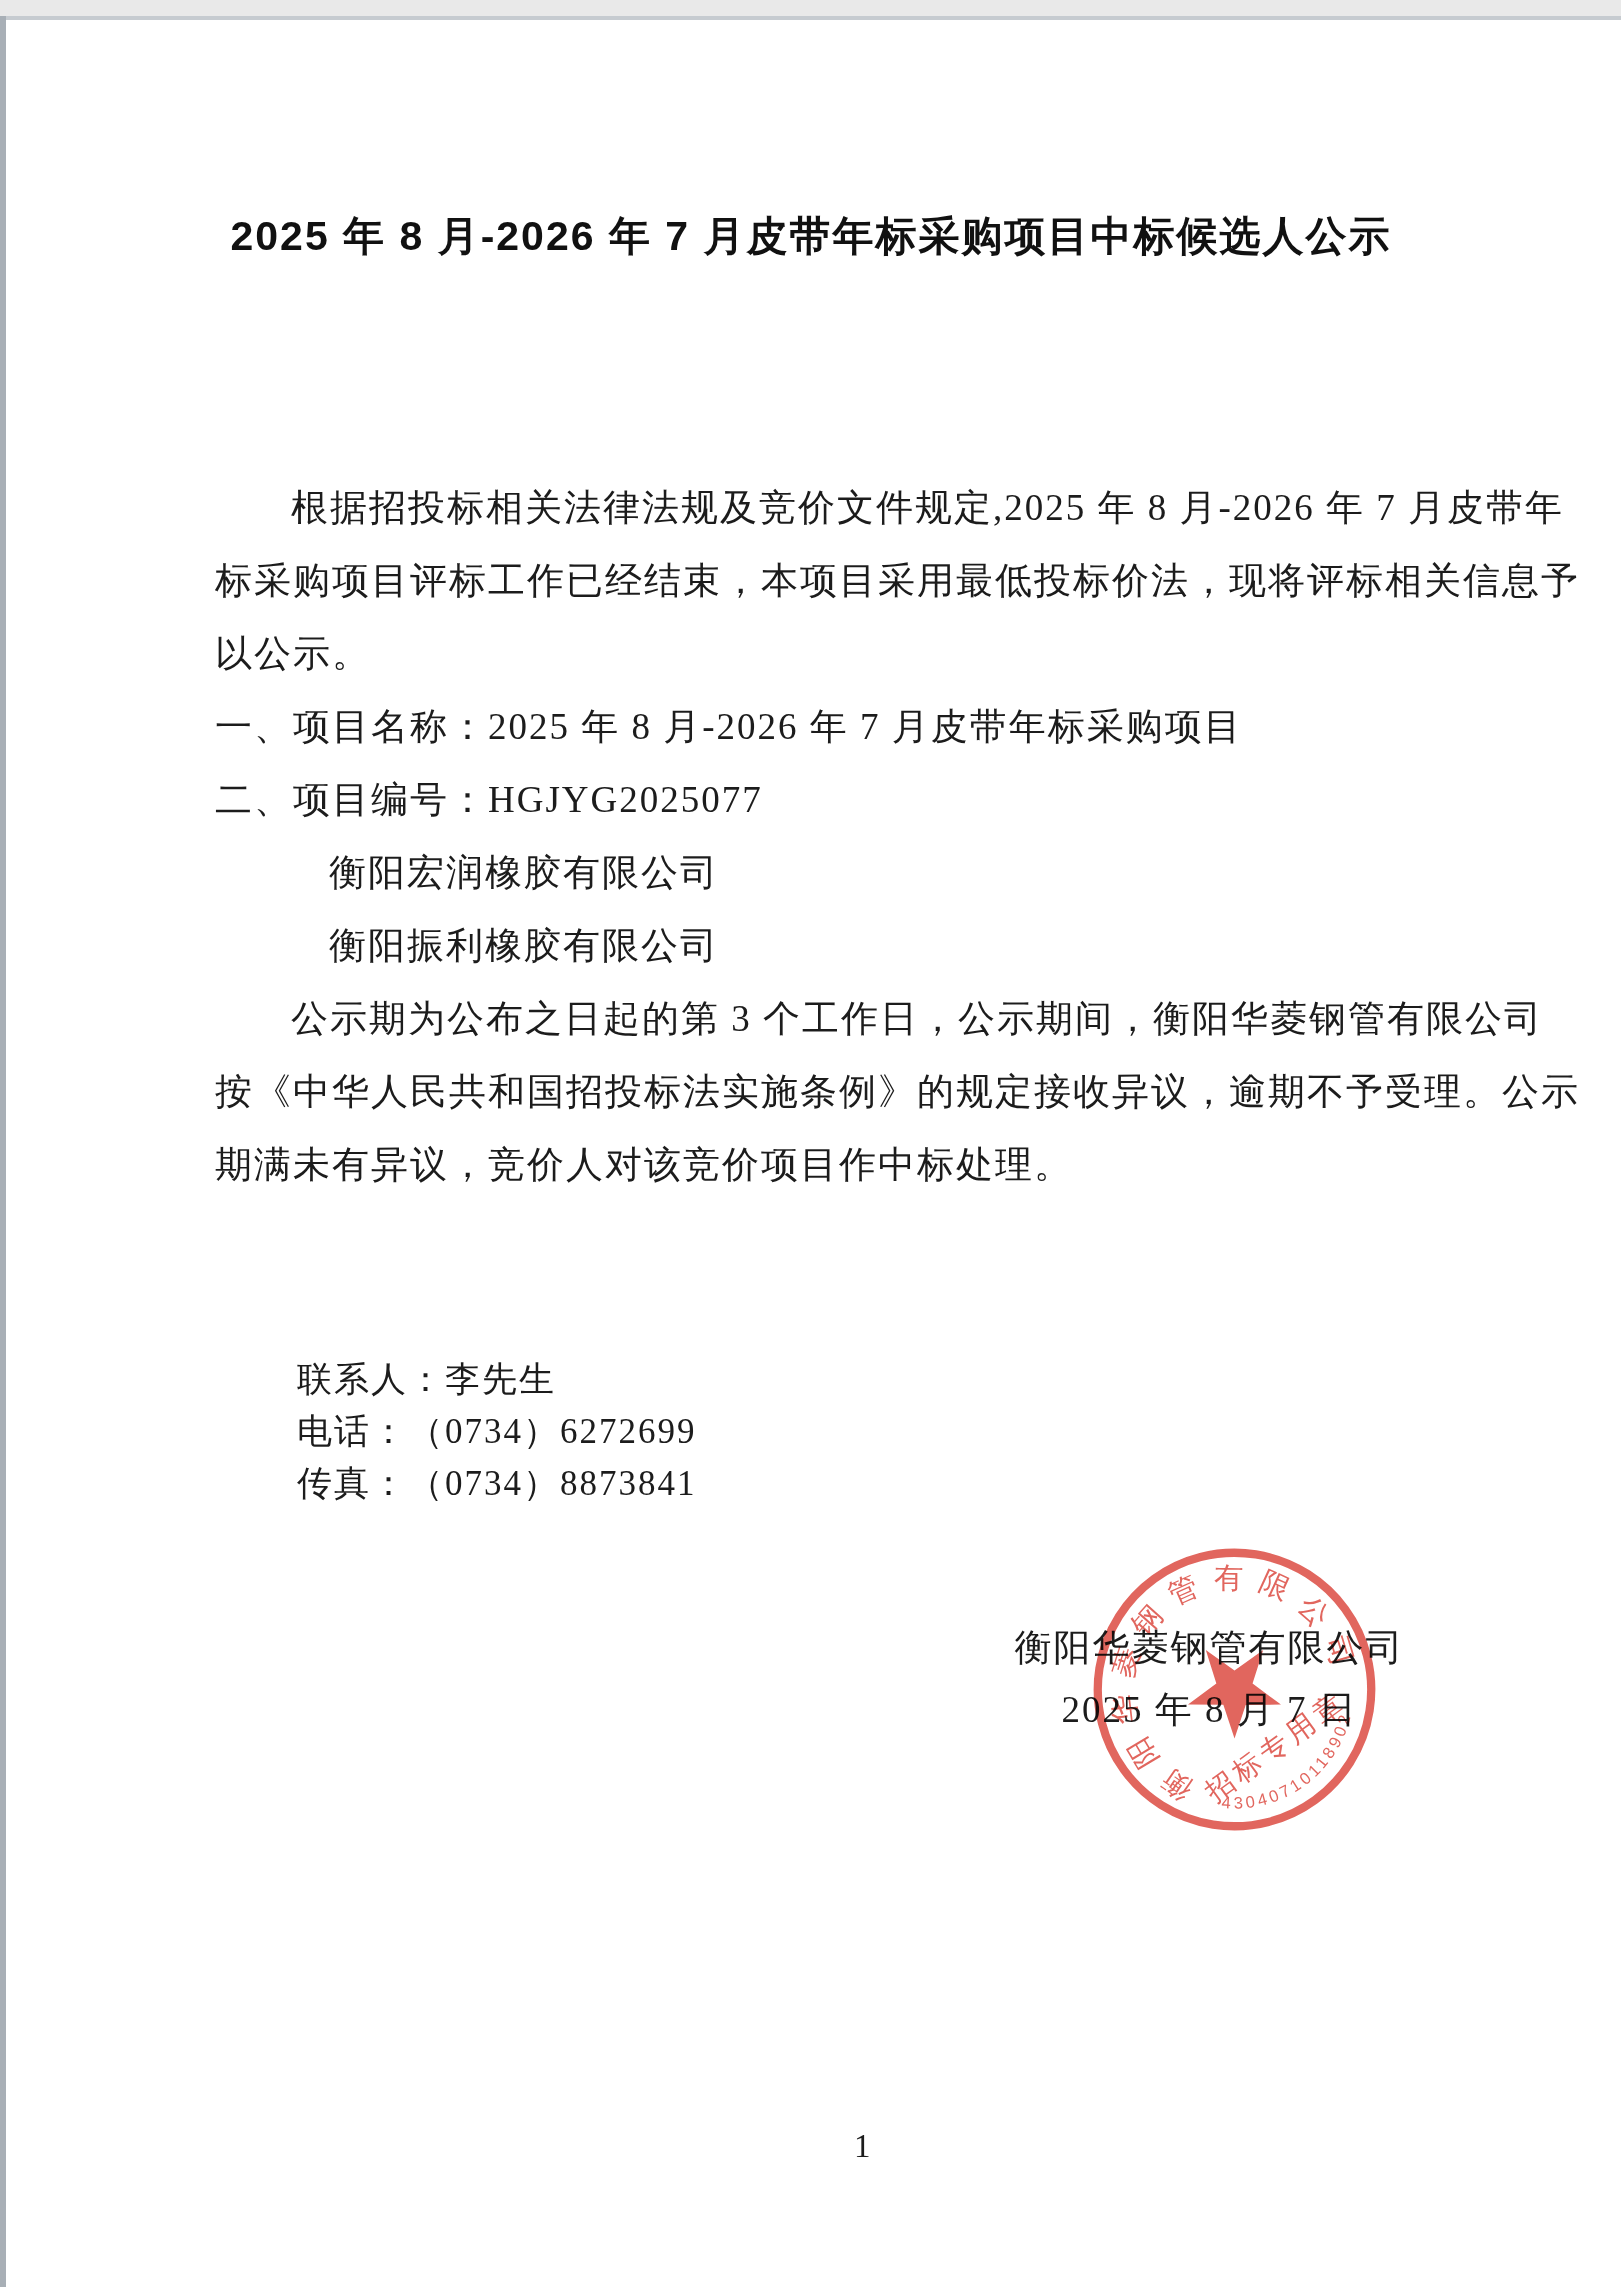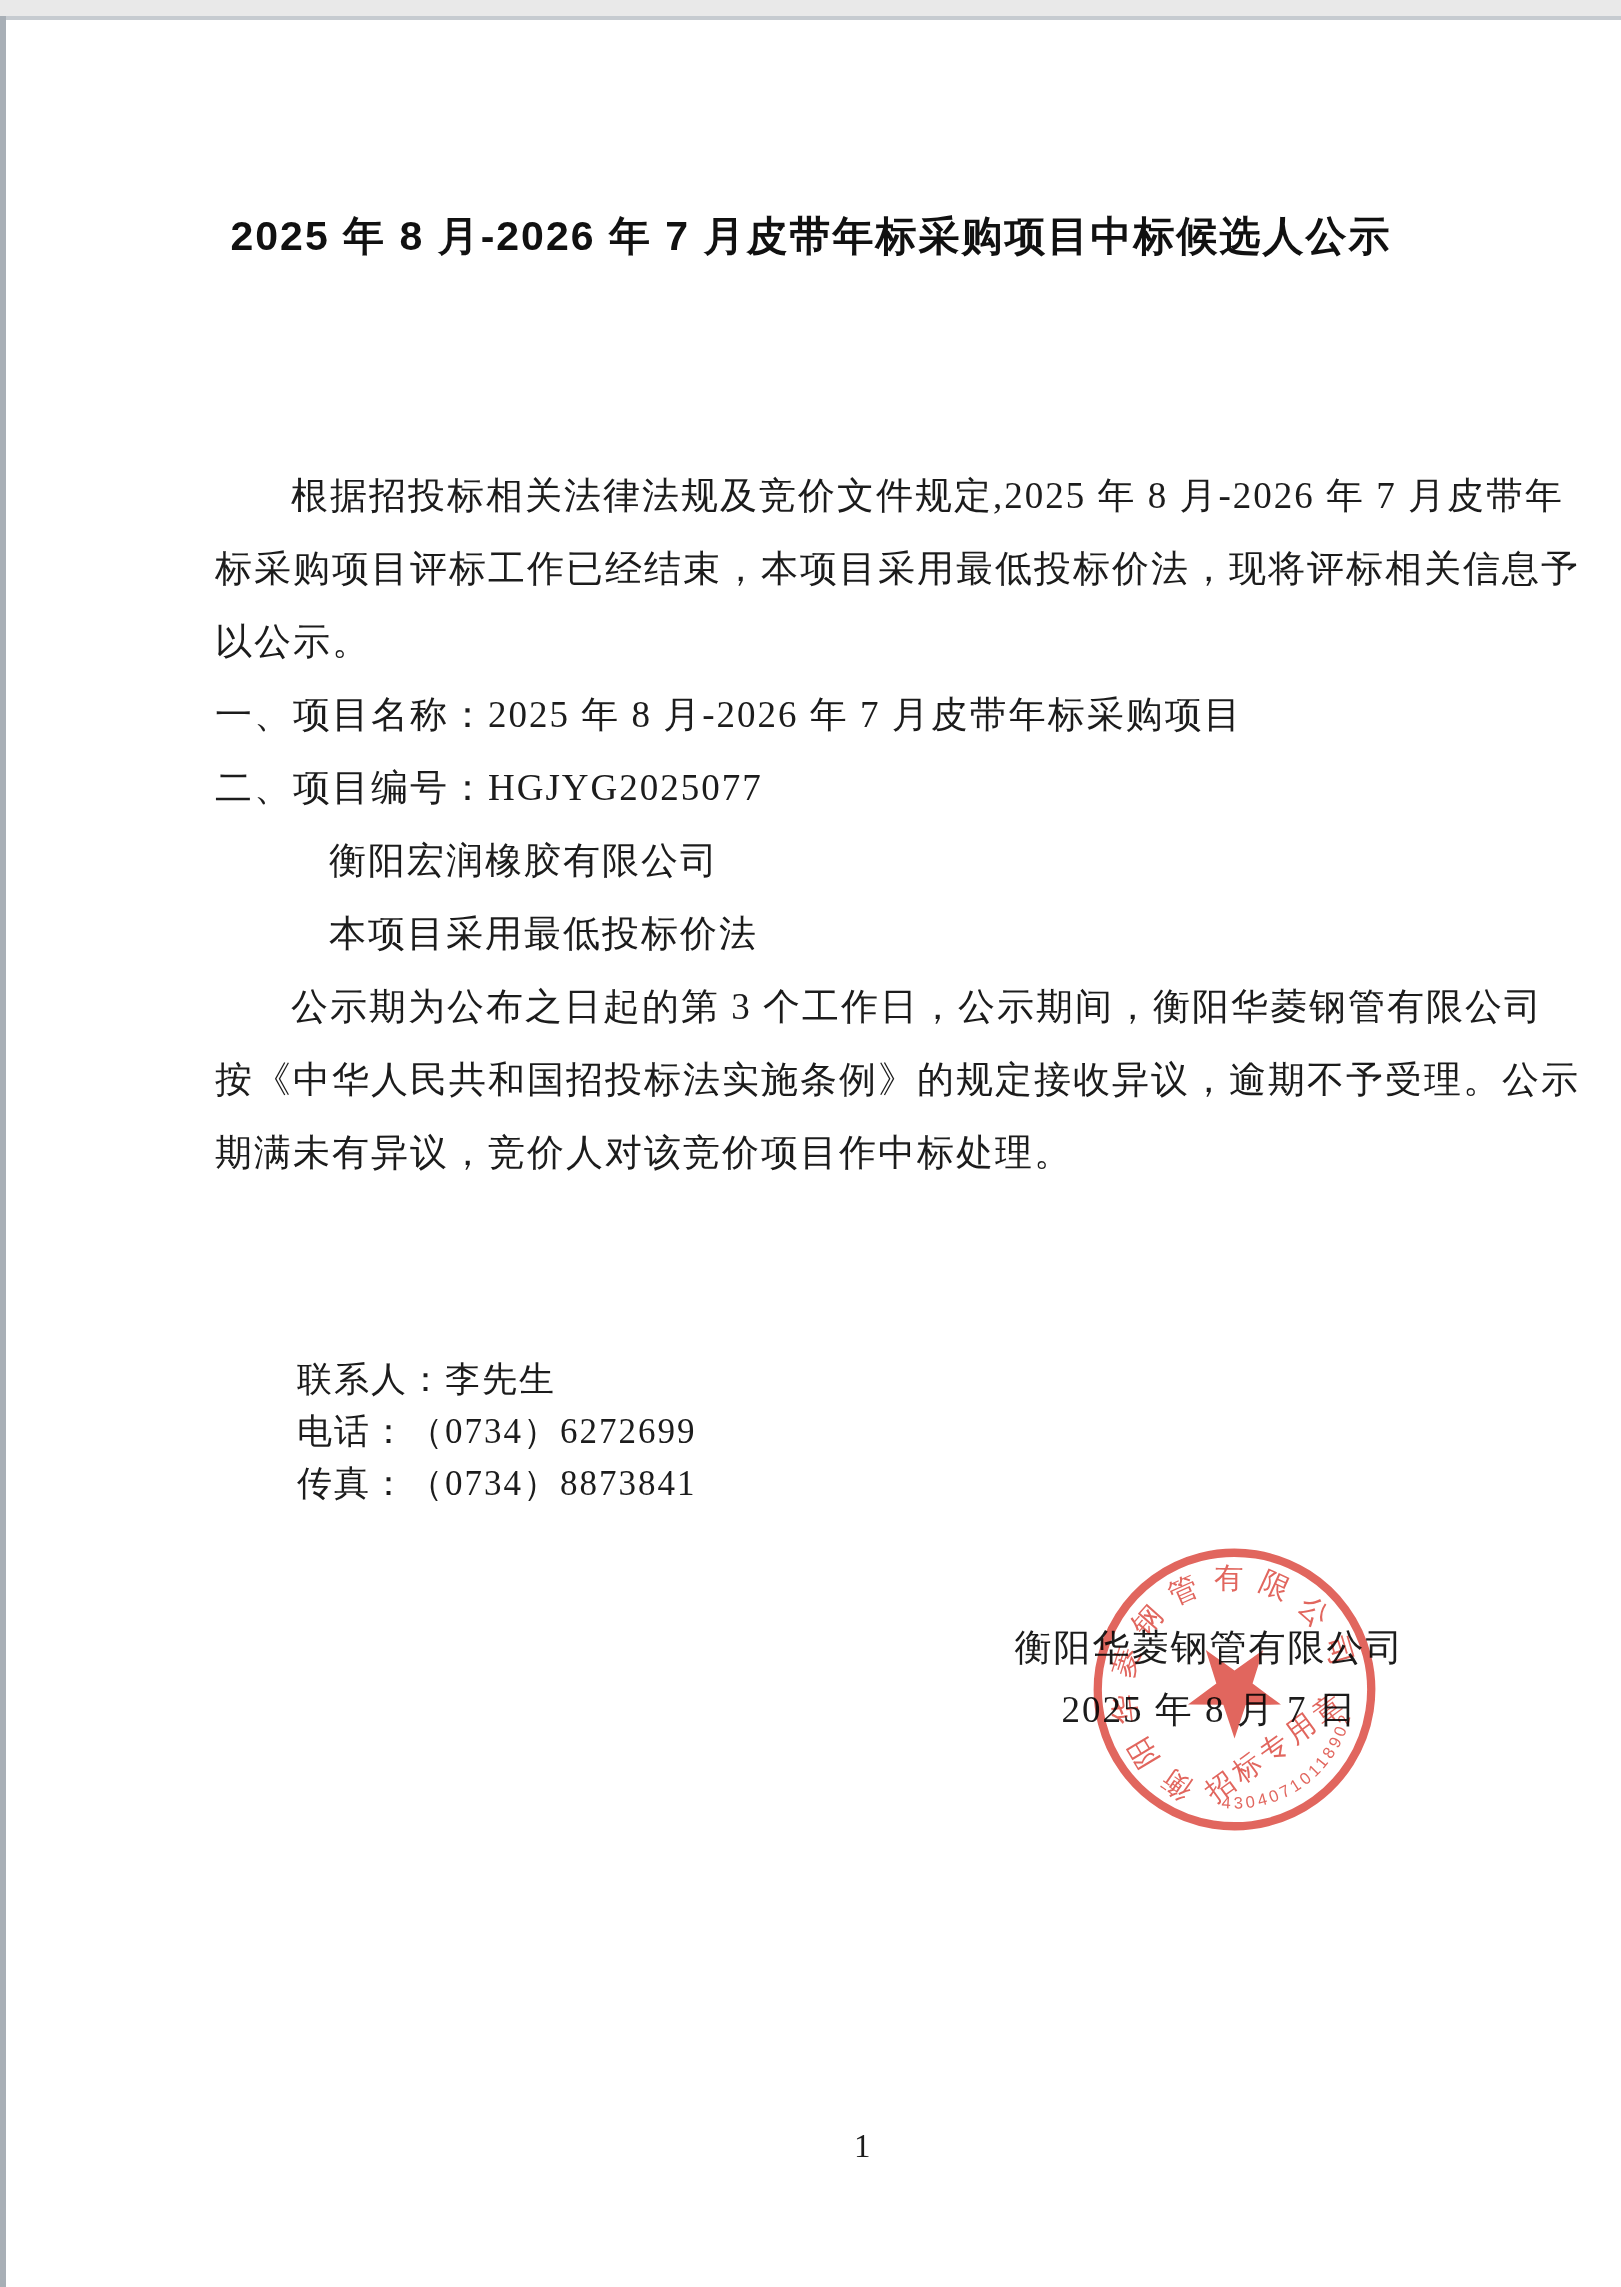--- a/index.html
+++ b/index.html
@@ -18,21 +18,21 @@
   .edge-bottom{position:absolute;left:0;top:2276px;width:100%;height:5.9px;background:#55595f;}
 
   .doc-title{
     position:absolute;top:193px;left:0;width:100%;
     text-align:center;
     font-family:"Liberation Sans", sans-serif;
     font-weight:700;font-size:41px;letter-spacing:2px;
     color:#111;white-space:nowrap;
   }
   .body-block{
-    position:absolute;left:215px;top:443px;width:1297px;
+    position:absolute;left:215px;top:455px;width:1297px;
     font-size:37px;letter-spacing:2px;color:#1c1c1c;
   }
   .bodyline{height:73px;line-height:73px;white-space:nowrap;}
   .indent-2{padding-left:76px;}
   .indent-3{padding-left:114px;}
 
   .contact-block{
     position:absolute;left:297px;top:1338px;width:1219px;
     font-size:35px;letter-spacing:2px;
   }
@@ -72,21 +72,21 @@
 
   <div class="body-block">
     <div class="bodyline indent-2">根据招投标相关法律法规及竞价文件规定,2025 年 8 月-2026 年 7 月皮带年</div>
     <div class="bodyline">标采购项目评标工作已经结束，本项目采用最低投标价法，现将评标相关信息予</div>
     <div class="bodyline">以公示。</div>
 
     <div class="bodyline">一、项目名称：2025 年 8 月-2026 年 7 月皮带年标采购项目</div>
     <div class="bodyline">二、项目编号：HGJYG2025077</div>
 
     <div class="bodyline indent-3">衡阳宏润橡胶有限公司</div>
-    <div class="bodyline indent-3">本项目采用最低投标价法</div>
+    <div class="bodyline indent-3">衡阳振利橡胶有限公司</div>
 
     <div class="bodyline indent-2">公示期为公布之日起的第 3 个工作日，公示期间，衡阳华菱钢管有限公司</div>
     <div class="bodyline">按《中华人民共和国招投标法实施条例》的规定接收异议，逾期不予受理。公示</div>
     <div class="bodyline">期满未有异议，竞价人对该竞价项目作中标处理。</div>
   </div>
 
   <div class="contact-block">
     <div class="contact-line">联系人：李先生</div>
     <div class="contact-line">电话：（0734）6272699</div>
     <div class="contact-line">

